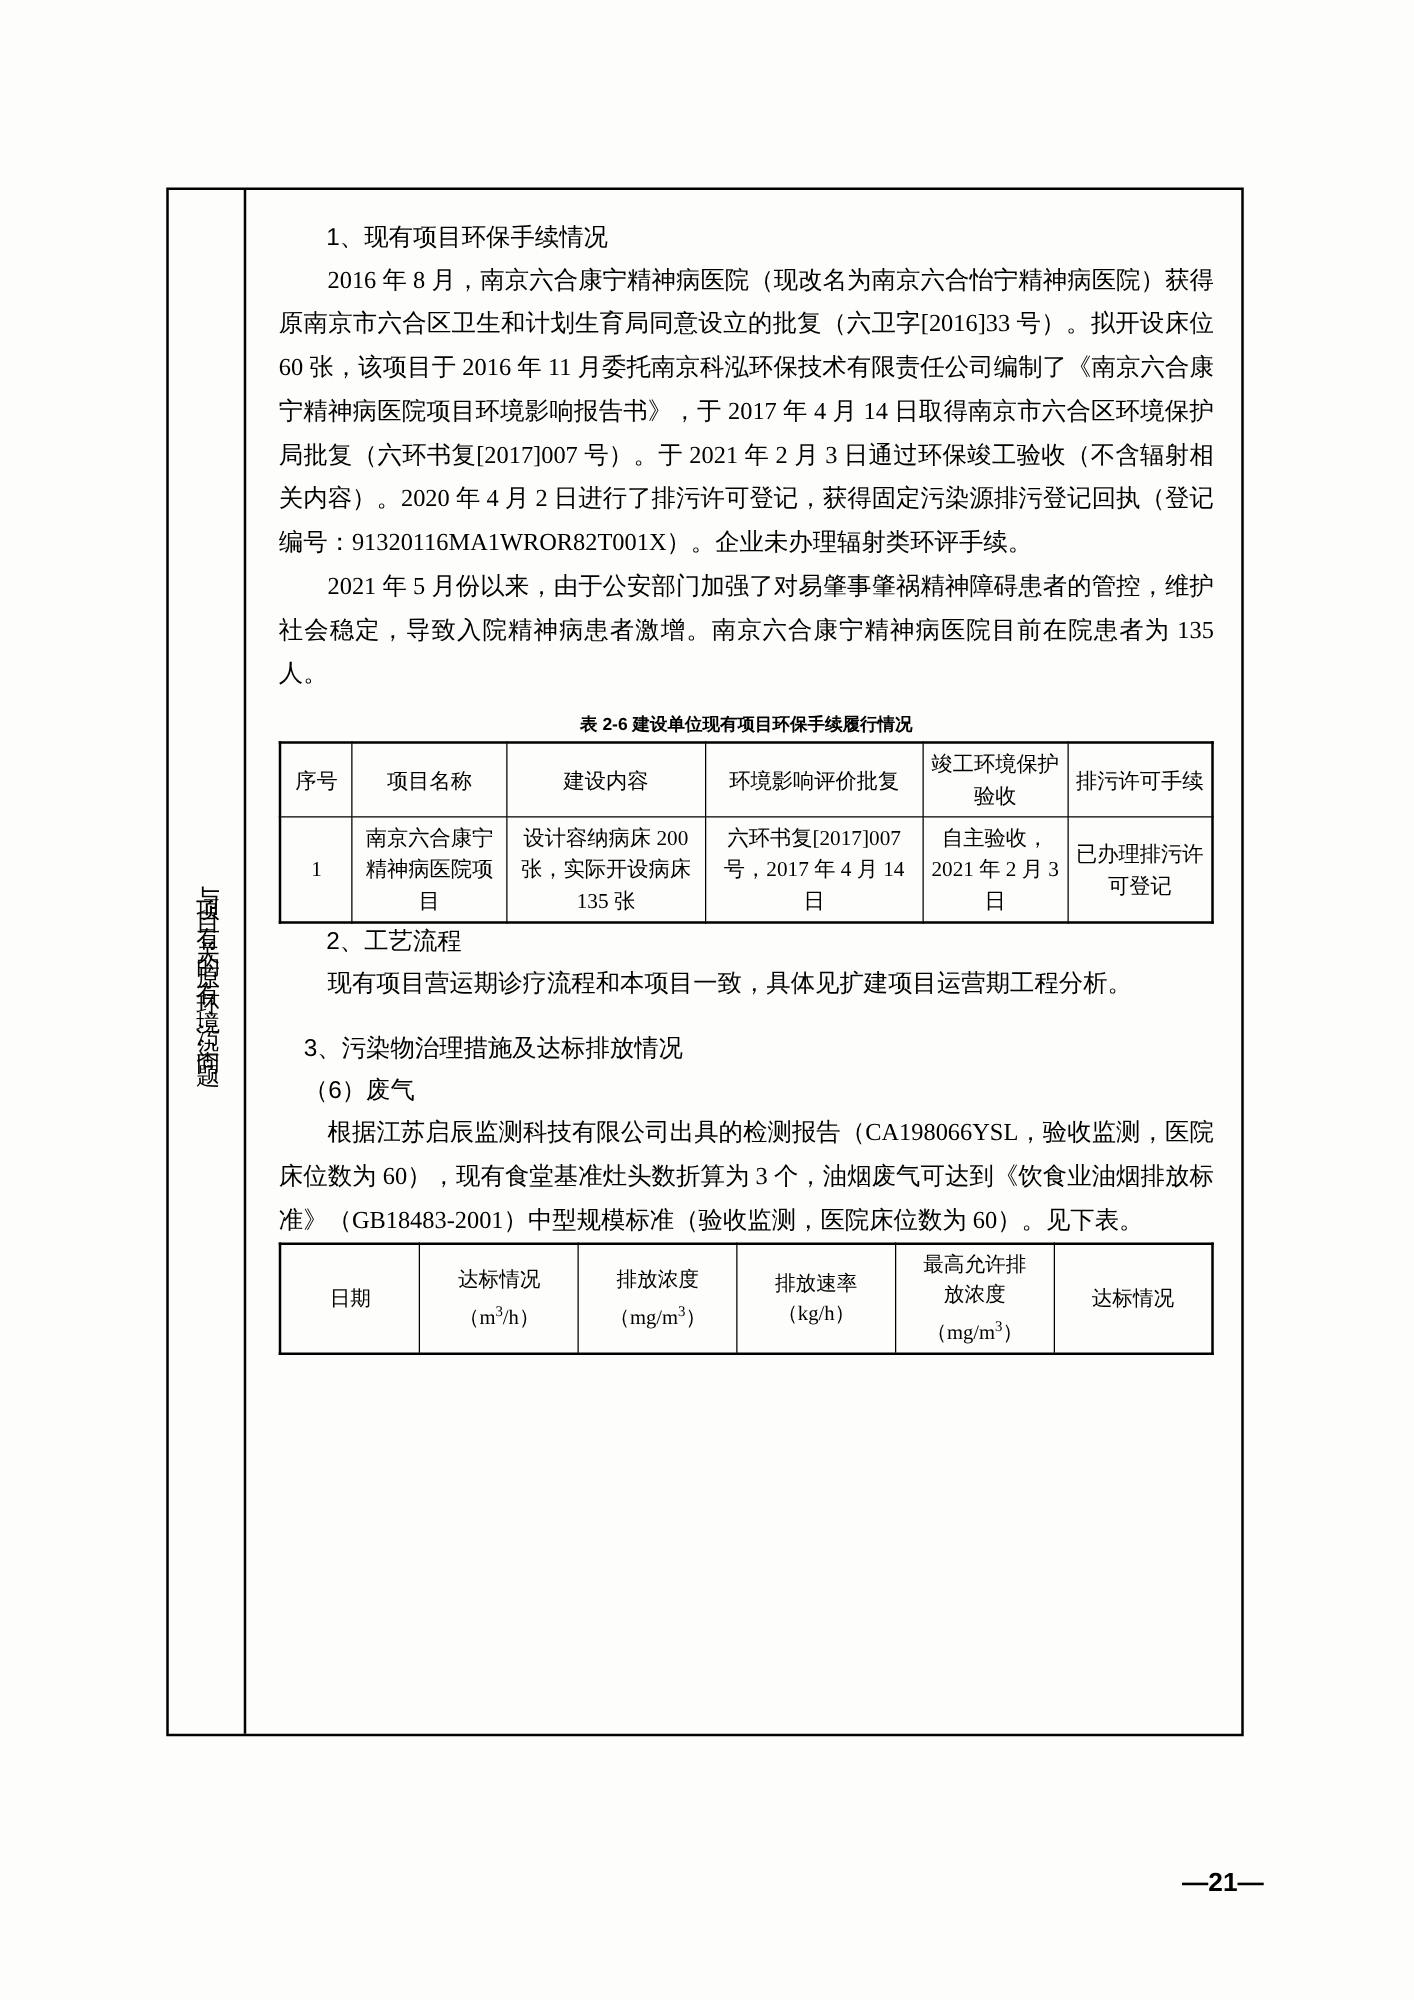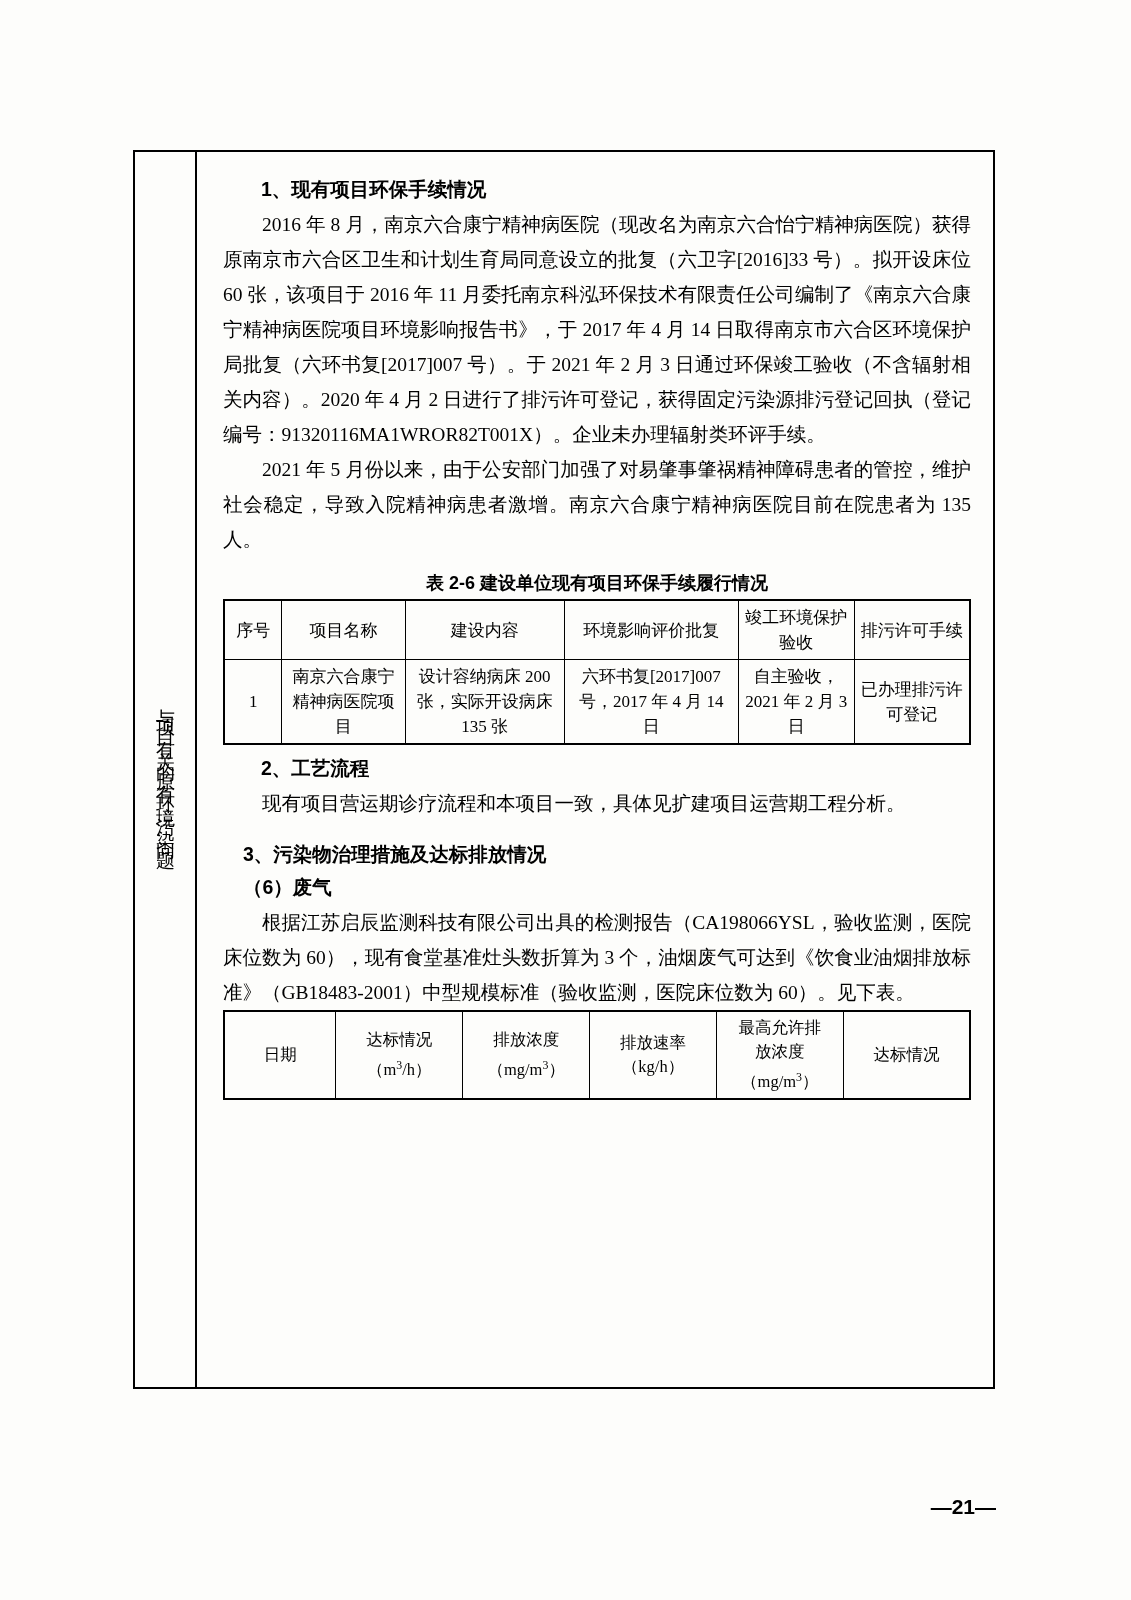--- a/index.html
+++ b/index.html
@@ -51,37 +51,37 @@
     white-space: nowrap;
   }
   .content {
     flex: 1 1 auto;
     padding: 18px 22px 10px 26px;
     box-sizing: border-box;
     overflow: hidden;
   }
   h3.heading {
     font-size: 19.5px;
-    font-weight: bold;
+    font-weight: normal;
     margin: 6px 0 4px 0;
     text-indent: 38px;
     font-family: "Liberation Sans", sans-serif;
   }
   p.para {
     font-size: 19.5px;
     line-height: 35px;
     margin: 0 0 0 0;
     text-indent: 39px;
     text-align: justify;
     text-justify: inter-ideograph;
   }
   .tbl-title {
     text-align: center;
     font-weight: bold;
-    font-size: 18px;
+    font-size: 14px;
     margin: 14px 0 4px 0;
     font-family: "Liberation Sans", sans-serif;
   }
   table.doc-table {
     border-collapse: collapse;
     width: 100%;
     font-size: 17px;
     table-layout: fixed;
   }
   table.doc-table th, table.doc-table td {
@@ -106,21 +106,21 @@
   .t26 col.c6 { width: 16%; }
   .t27 col.c1 { width: 15%; }
   .t27 col.c2 { width: 17%; }
   .t27 col.c3 { width: 17%; }
   .t27 col.c4 { width: 17%; }
   .t27 col.c5 { width: 17%; }
   .t27 col.c6 { width: 17%; }
   .t27 thead th { line-height: 24px; font-size: 16.5px; }
   .page-number {
     position: absolute;
-    right: 135px;
+    right: 120px;
     top: 1495px;
     font-size: 21px;
     font-family: "Liberation Sans", sans-serif;
     font-weight: bold;
   }
   .sup { vertical-align: super; font-size: 0.72em; }
 </style>
 </head>
 <body>
 
@@ -166,21 +166,21 @@
             <td>1</td>
             <td>南京六合康宁精神病医院项目</td>
             <td>设计容纳病床 200 张，实际开设病床 135 张</td>
             <td>六环书复[2017]007 号，2017 年 4 月 14 日</td>
             <td>自主验收，2021 年 2 月 3 日</td>
             <td>已办理排污许可登记</td>
           </tr>
         </tbody>
       </table>
 
-      <h3 class="heading" style="margin-top:10px;">2、工艺流程</h3>
+      <h3 class="heading" style="margin-top:0;">2、工艺流程</h3>
       <p class="para">现有项目营运期诊疗流程和本项目一致，具体见扩建项目运营期工程分析。</p>
 
       <h3 class="heading" style="text-indent:20px; margin-top:20px;">3、污染物治理措施及达标排放情况</h3>
       <h3 class="heading" style="text-indent:20px; margin-top:6px;">（6）废气</h3>
 
       <p class="para">根据江苏启辰监测科技有限公司出具的检测报告（CA198066YSL，验收监测，医院床位数为 60），现有食堂基准灶头数折算为 3 个，油烟废气可达到《饮食业油烟排放标准》（GB18483-2001）中型规模标准（验收监测，医院床位数为 60）。见下表。</p>
 
 
       <table class="doc-table t27 thickborder">
         <colgroup>

